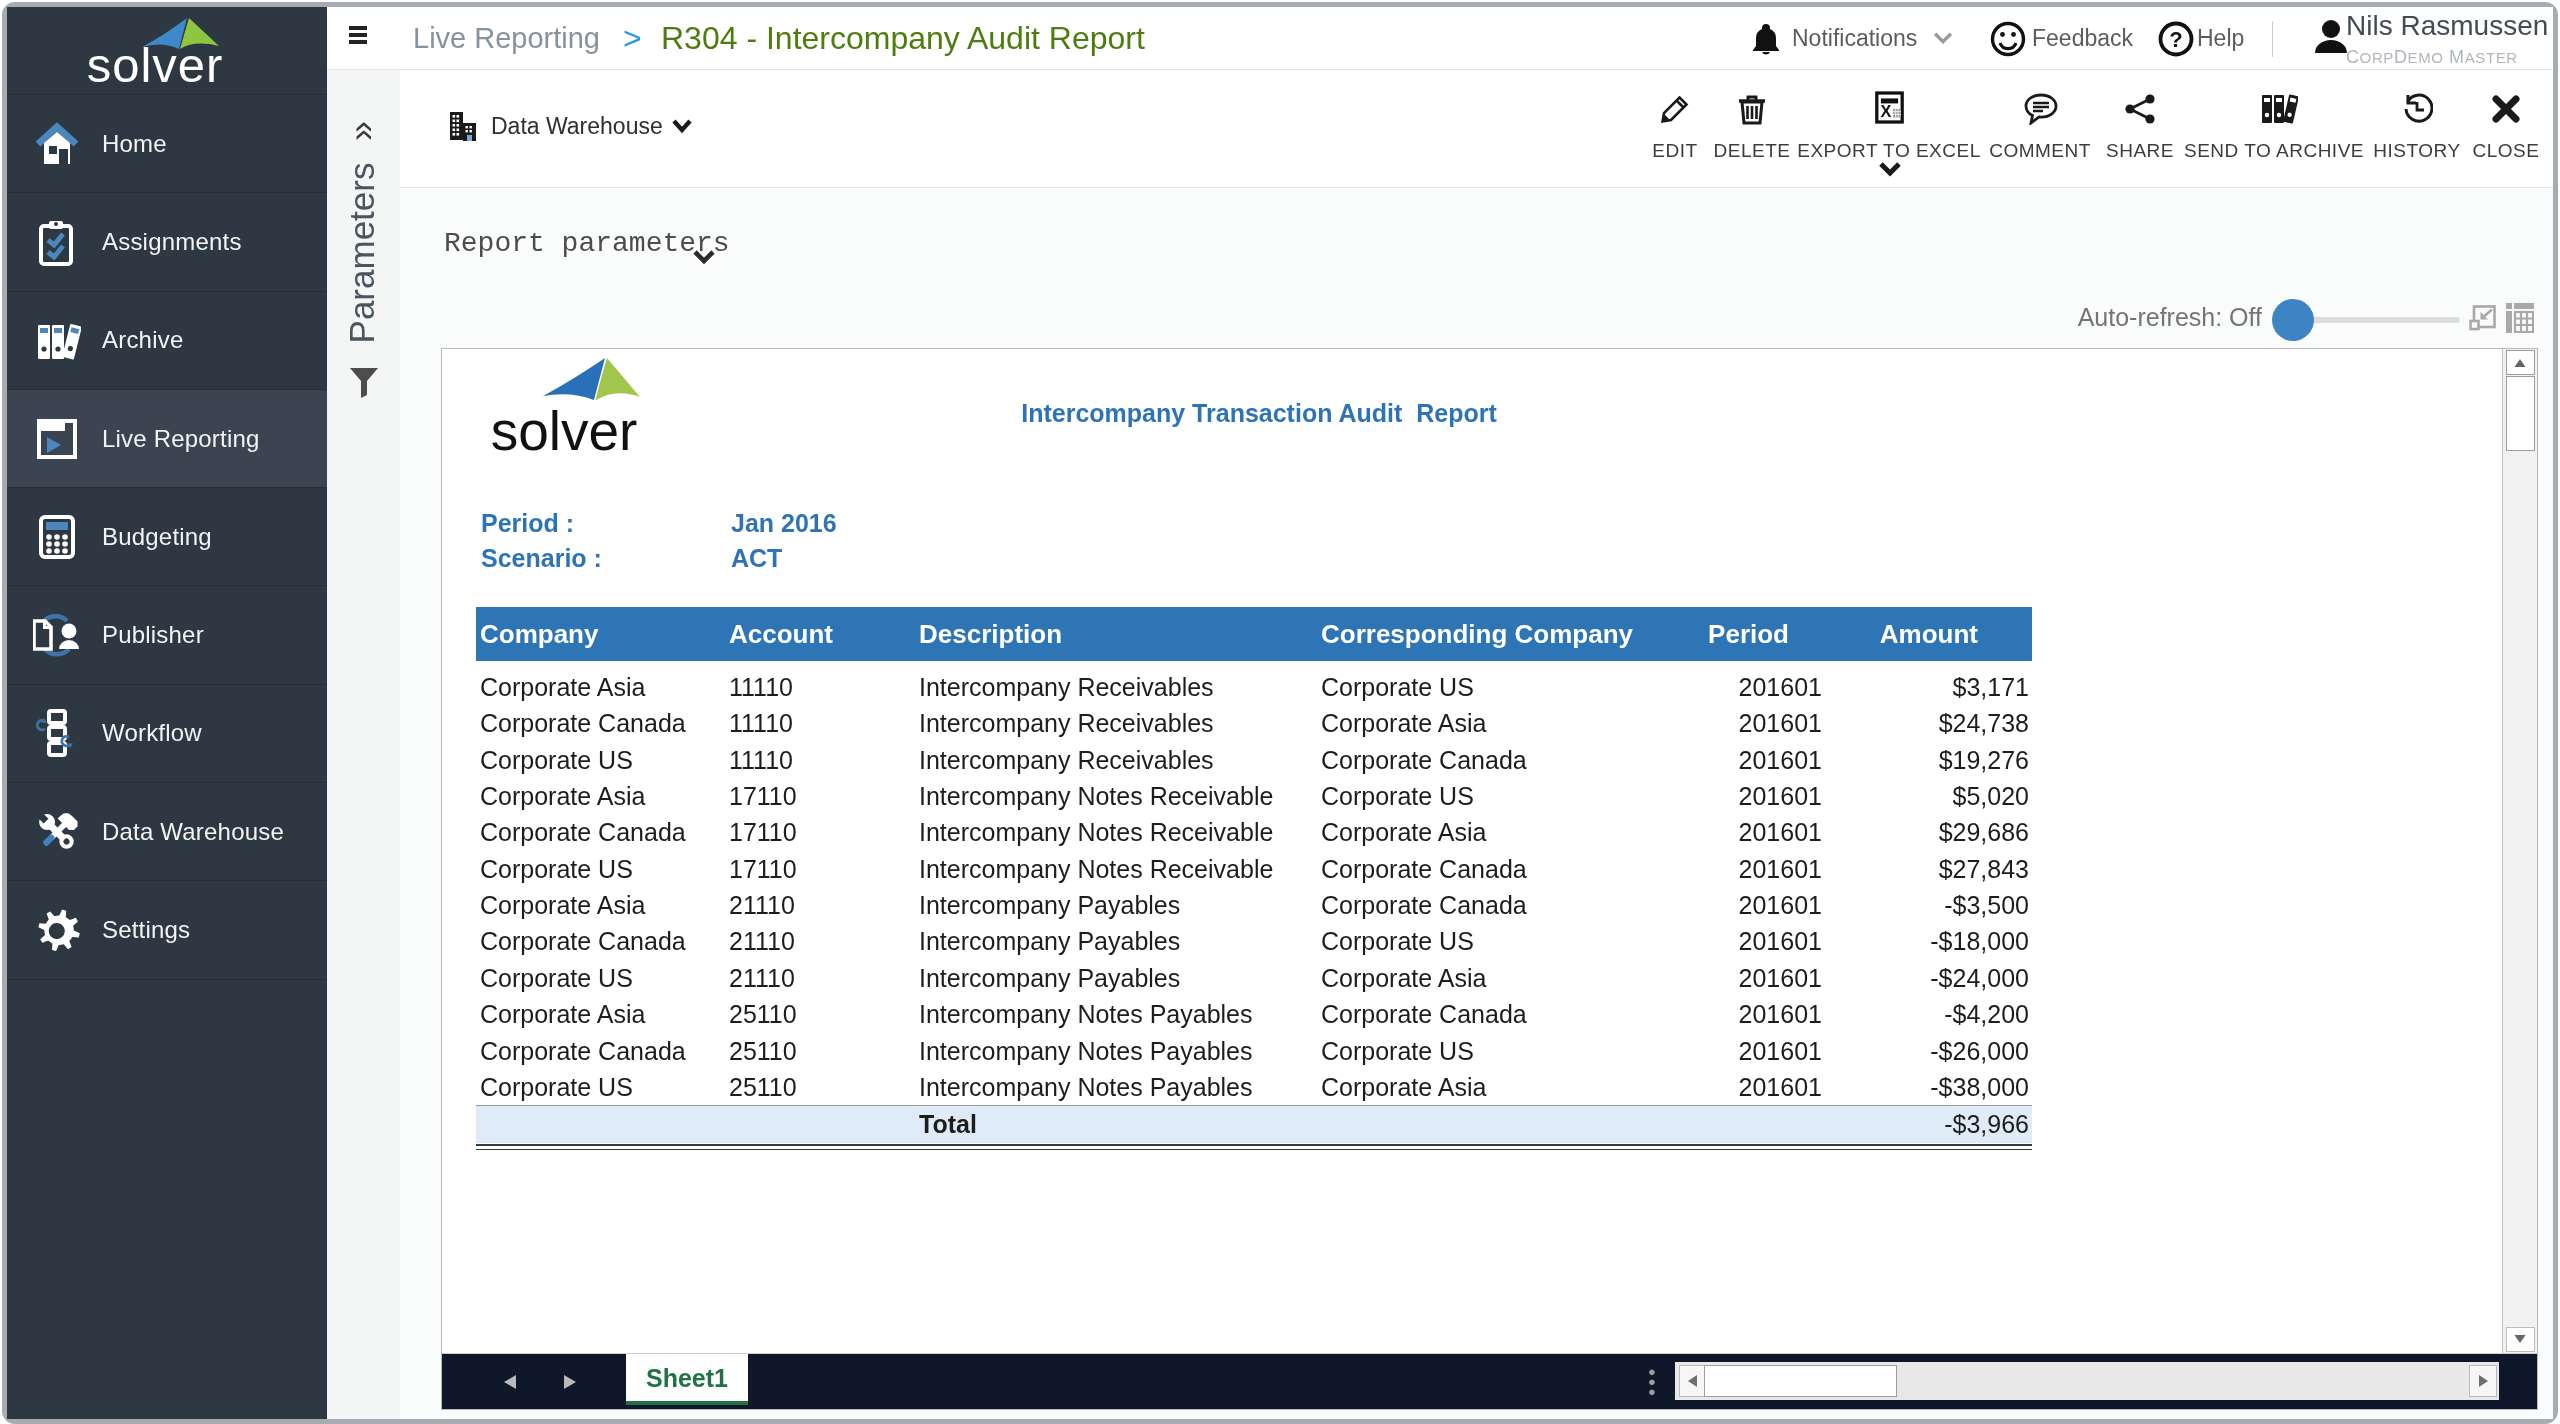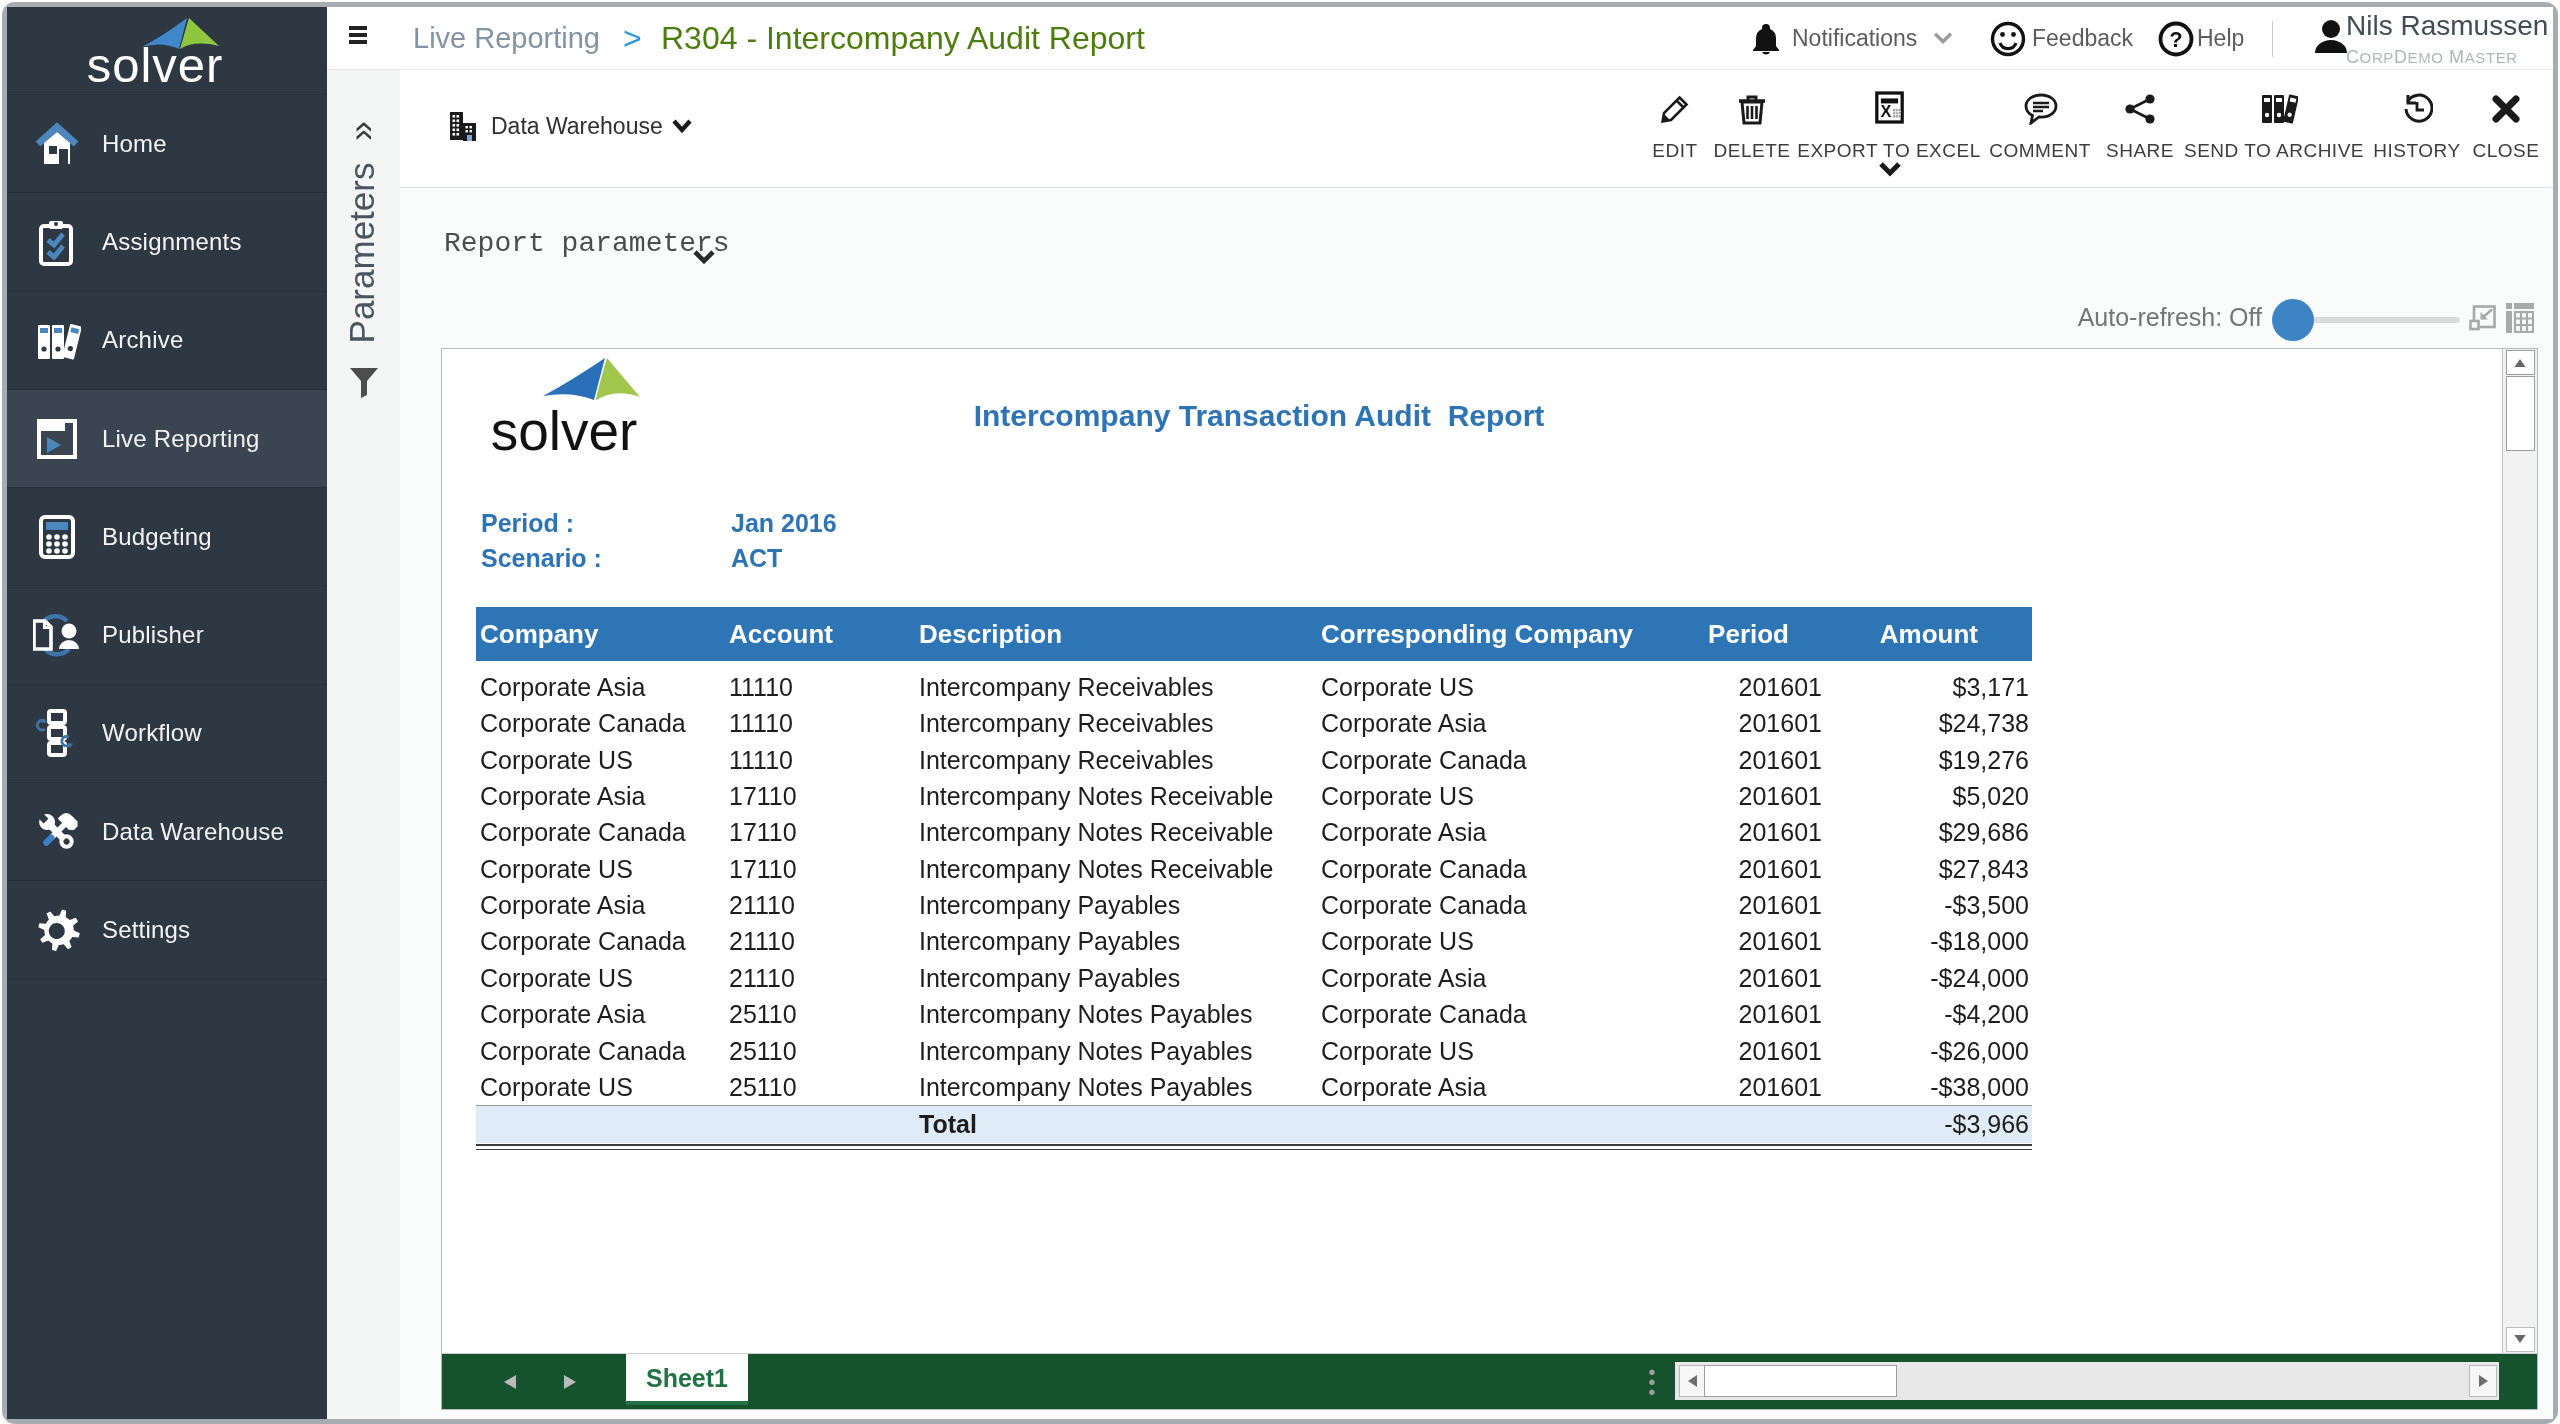--- a/index.html
+++ b/index.html
@@ -33,21 +33,21 @@
 .content { position:absolute; left:398px; top:68px; right:5px; bottom:5px; background:#fafbfb; }
 .toolbar { position:absolute; left:0; top:0; right:0; height:118px; background:#fff; border-bottom:1px solid #e2e2e2; }
 .tbtn { position:absolute; top:0; text-align:center; color:#3c3c3c; }
 .tbtn .tico { position:absolute; left:50%; transform:translateX(-50%); top:23px; width:32px; height:32px; }
 .tbtn .tlbl { position:absolute; left:50%; transform:translateX(-50%); top:70px; font-size:19px; letter-spacing:0.5px; white-space:nowrap; color:#3c3c3c; }
 
 
 .panel { position:absolute; left:41px; top:278px; width:2097px; height:1062px; background:#fff; border:1px solid #b9b9b9; }
 .sheet { position:absolute; left:0; top:0; right:35px; bottom:56px; background:#fff; overflow:hidden; }
 .vsb { position:absolute; right:0; top:0; width:35px; bottom:56px; background:#f1f1f1; border-left:1px solid #c5c5c5; }
-.bbar { position:absolute; left:0; right:0; bottom:0; height:56px; background:#14532d; border-top:1px solid #cfcfcf; }
+.bbar { position:absolute; left:0; right:0; bottom:0; height:56px; background:#0f172a; border-top:1px solid #cfcfcf; }
 
 .cell { position:absolute; white-space:nowrap; font-size:25px; color:#1d1d1d; }
 .rcell { text-align:right; }
 .hdr { top:258px; height:54px; line-height:54px; font-size:26px; font-weight:700; color:#fff; white-space:nowrap; }
 .rows .r { position:absolute; left:0; width:100%; height:37px; line-height:37px; font-size:25px; color:#1d1d1d; }
 .rows .r span { position:absolute; white-space:nowrap; }
 .rows .c1 { left:38px; } .rows .c2 { left:287px; } .rows .c3 { left:477px; }
 .rows .c4 { left:879px; } .rows .c5 { left:1240px; width:140px; text-align:right; } .rows .c6 { left:1387px; width:200px; text-align:right; }
 
 </style>
@@ -386,21 +386,21 @@
         </g>
       </svg>
 
     <div class="panel">
       <div class="sheet">
         <svg class="abs" style="left:101px; top:8px;" width="100" height="46" viewBox="0 0 100 46">
           <path d="M0 39 Q28 24 62 1 L51 43 Q28 34 0 39 Z" fill="#2a70b8"></path>
           <path d="M64 1 Q57 24 52.5 43.5 Q72 31 97 40 Z" fill="#a2c64b"></path>
         </svg>
         <div class="abs" style="left:40px; top:50px; width:164px; text-align:center; font-size:55px; font-weight:300; letter-spacing:0px; color:#111;">solver</div>
-        <div class="abs" style="left:400px; top:50px; width:834px; text-align:center; font-size:30px; font-weight:700; color:#2e74b5;">Intercompany Transaction Audit&nbsp; Report</div>
+        <div class="abs" style="left:400px; top:50px; width:834px; text-align:center; font-size:25px; font-weight:700; color:#2e74b5;">Intercompany Transaction Audit&nbsp; Report</div>
         <div class="abs" style="left:39px; top:160px; font-size:25px; font-weight:700; color:#2e74b5;">Period :</div>
         <div class="abs" style="left:289px; top:160px; font-size:25px; font-weight:700; color:#2e74b5;">Jan 2016</div>
         <div class="abs" style="left:39px; top:195px; font-size:25px; font-weight:700; color:#2e74b5;">Scenario :</div>
         <div class="abs" style="left:289px; top:195px; font-size:25px; font-weight:700; color:#2e74b5;">ACT</div>
         <div class="abs" style="left:34px; top:258px; width:1556px; height:54px; background:#2e75b6;"></div>
         <div class="abs hdr" style="left:38px;">Company</div>
         <div class="abs hdr" style="left:287px;">Account</div>
         <div class="abs hdr" style="left:477px;">Description</div>
         <div class="abs hdr" style="left:879px;">Corresponding Company</div>
         <div class="abs hdr" style="left:1207px; width:140px; text-align:right;">Period</div>

